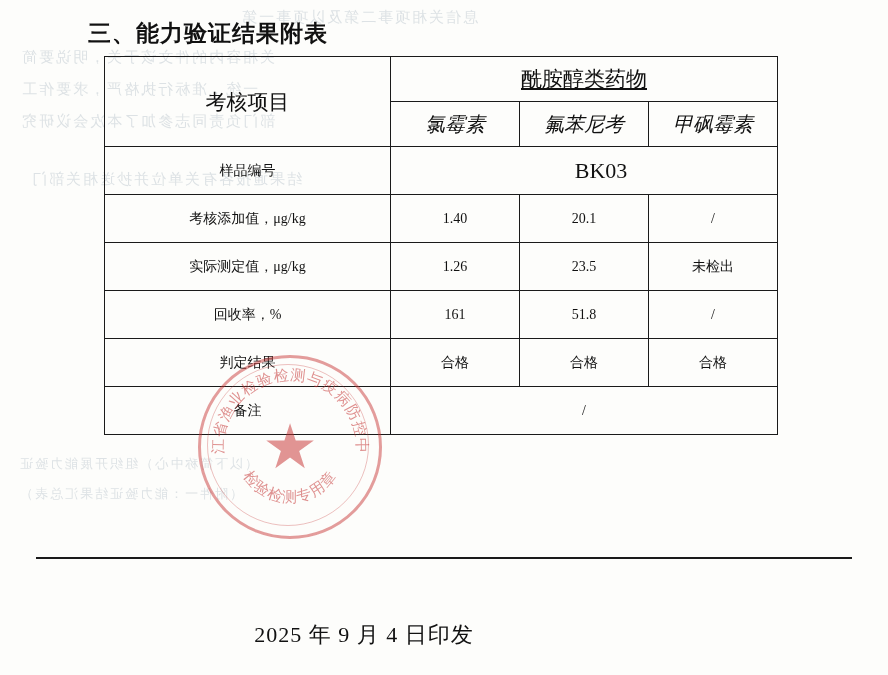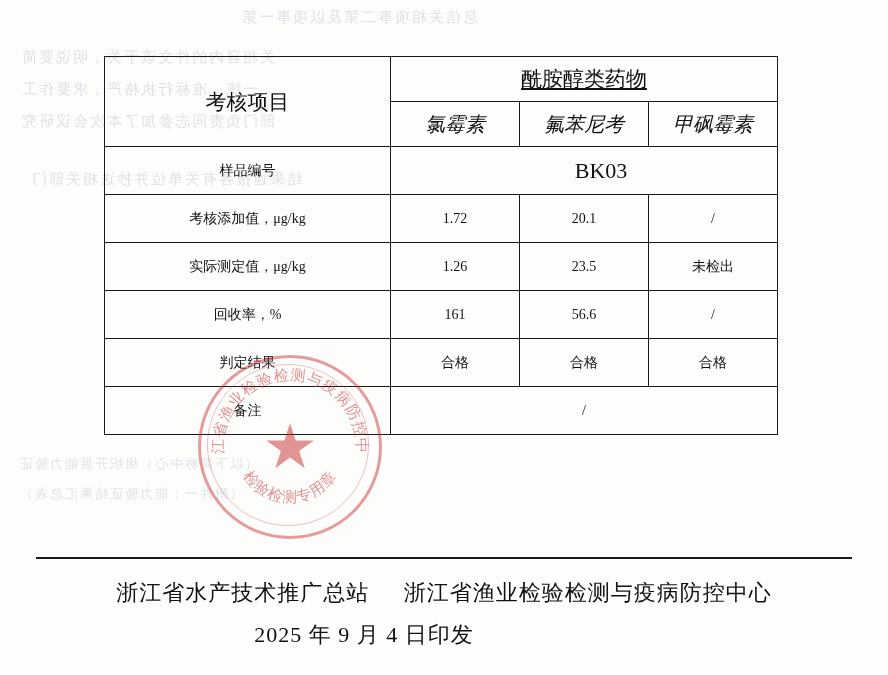--- a/index.html
+++ b/index.html
@@ -168,20 +168,21 @@
 <div class="page">
 
   <div class="bleed b1">息信关相项事二第及以项事一第</div>
   <div class="bleed b2">关相容内的件文该于关，明说要简</div>
   <div class="bleed b3">一统，准标行执格严，求要作工</div>
   <div class="bleed b4">部门负责同志参加了本次会议研究</div>
   <div class="bleed b5">结果通报各有关单位并抄送相关部门</div>
   <div class="bleed b6">（以下简称中心）组织开展能力验证</div>
   <div class="bleed b7">（附件一：能力验证结果汇总表）</div>
 
+  <div class="section-title">三、能力验证结果附表</div>
 
   <table class="result">
     <colgroup>
       <col class="col-item">
       <col class="col-drug">
       <col class="col-drug">
       <col class="col-drug">
     </colgroup>
     <tbody>
       <tr>
@@ -194,36 +195,36 @@
         <td class="subhead">甲砜霉素</td>
       </tr>
 
       <tr>
         <td>样品编号</td>
         <td class="sample" colspan="3">BK03</td>
       </tr>
 
       <tr>
         <td>考核添加值，μg/kg</td>
-        <td>1.72</td>
+        <td>1.40</td>
         <td>20.1</td>
         <td>/</td>
       </tr>
 
       <tr>
         <td>实际测定值，μg/kg</td>
         <td>1.26</td>
         <td>23.5</td>
         <td>未检出</td>
       </tr>
 
       <tr>
         <td>回收率，%</td>
         <td>161</td>
-        <td>56.6</td>
+        <td>51.8</td>
         <td>/</td>
       </tr>
 
       <tr>
         <td>判定结果</td>
         <td>合格</td>
         <td>合格</td>
         <td>合格</td>
       </tr>
 
@@ -246,20 +247,16 @@
         <textPath href="#arcTop" startOffset="50%" text-anchor="middle">浙江省渔业检验检测与疫病防控中心</textPath>
       </text>
       <text>
         <textPath href="#arcBottom" startOffset="50%" text-anchor="middle">检验检测专用章</textPath>
       </text>
     </svg>
   </div>
 
   <div class="footer-rule"></div>
 
-  <div class="footer-line1">
-    <span class="org1">浙江省水产技术推广总站</span>
-    <span class="org2">浙江省渔业检验检测与疫病防控中心</span>
-  </div>
 
   <div class="footer-line2">2025 年 9 月 4 日印发</div>
 
 </div>
 
 </body></html>

